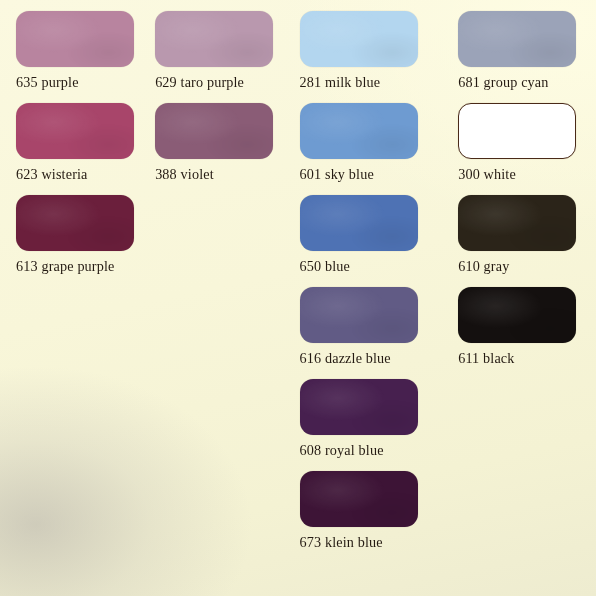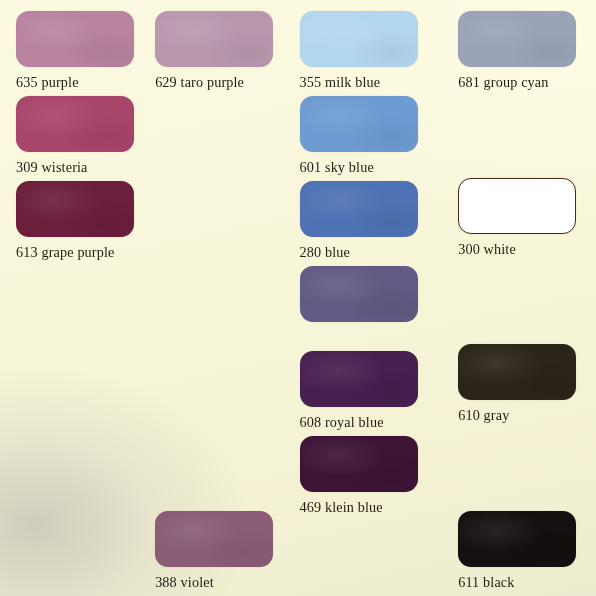--- a/index.html
+++ b/index.html
@@ -30,25 +30,26 @@
     position: absolute;
     inset: 0;
     display: flex;
     padding: 11px 0 0 0;
     box-sizing: border-box;
   }
 
   .column {
     display: flex;
     flex-direction: column;
+    gap: 7px;
   }
   .col-0 { width: 148px; padding-left: 16px; }
-  .col-1 { width: 138px; padding-left: 10px; justify-content: space-between; }
+  .col-1 { width: 138px; padding-left: 10px; }
   .col-2 { width: 152px; padding-left: 24px; }
-  .col-3 { width: 158px; padding-left: 26px; justify-content: space-between; }
+  .col-3 { width: 158px; padding-left: 26px; }
 
   .swatch-cell {
     height: 85px;
     position: relative;
   }
 
   .chip {
     width: 118px;
     height: 56px;
     border-radius: 13px;
@@ -86,60 +87,61 @@
 
 <div id="sheet">
   <div class="columns" id="columns">
       <div class="column col-0">
         <div class="swatch-cell">
           <div class="chip" style="background: rgb(184, 132, 159);"></div>
           <div class="chip-label">635 purple</div>
         </div>
         <div class="swatch-cell">
           <div class="chip" style="background: rgb(168, 69, 106);"></div>
-          <div class="chip-label">309 wisteria</div>
+          <div class="chip-label">623 wisteria</div>
         </div>
         <div class="swatch-cell">
           <div class="chip" style="background: rgb(107, 31, 60);"></div>
           <div class="chip-label">613 grape purple</div>
         </div>
       </div>
       <div class="column col-1">
         <div class="swatch-cell">
           <div class="chip" style="background: rgb(185, 152, 174);"></div>
           <div class="chip-label">629 taro purple</div>
         </div>
         <div class="swatch-cell">
           <div class="chip" style="background: rgb(138, 92, 118);"></div>
           <div class="chip-label">388 violet</div>
         </div>
       </div>
       <div class="column col-2">
         <div class="swatch-cell">
           <div class="chip" style="background: rgb(179, 214, 239);"></div>
-          <div class="chip-label">355 milk blue</div>
+          <div class="chip-label">281 milk blue</div>
         </div>
         <div class="swatch-cell">
           <div class="chip" style="background: rgb(110, 155, 209);"></div>
           <div class="chip-label">601 sky blue</div>
         </div>
         <div class="swatch-cell">
           <div class="chip" style="background: rgb(78, 114, 180);"></div>
-          <div class="chip-label">280 blue</div>
+          <div class="chip-label">650 blue</div>
         </div>
         <div class="swatch-cell">
           <div class="chip" style="background: rgb(97, 91, 133);"></div>
+          <div class="chip-label">616 dazzle blue</div>
         </div>
         <div class="swatch-cell">
           <div class="chip" style="background: rgb(71, 32, 79);"></div>
           <div class="chip-label">608 royal blue</div>
         </div>
         <div class="swatch-cell">
           <div class="chip" style="background: rgb(61, 20, 54);"></div>
-          <div class="chip-label">469 klein blue</div>
+          <div class="chip-label">673 klein blue</div>
         </div>
       </div>
       <div class="column col-3">
         <div class="swatch-cell">
           <div class="chip" style="background: rgb(155, 163, 184);"></div>
           <div class="chip-label">681 group cyan</div>
         </div>
         <div class="swatch-cell">
           <div class="chip outlined" style="background: rgb(255, 255, 255);"></div>
           <div class="chip-label">300 white</div>

